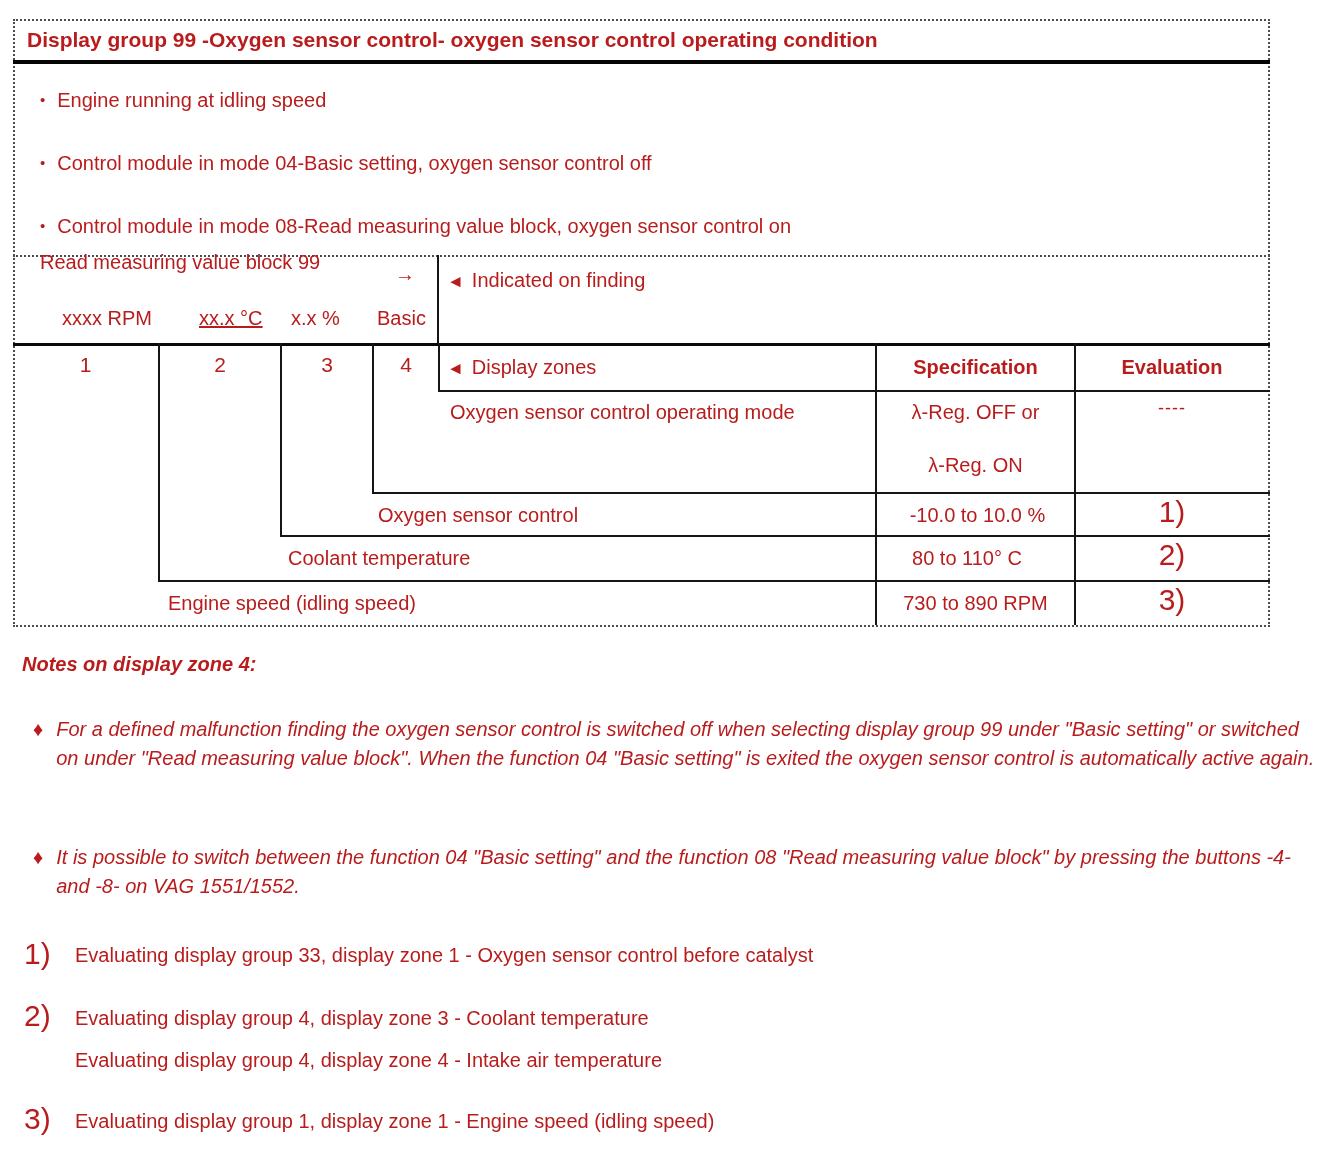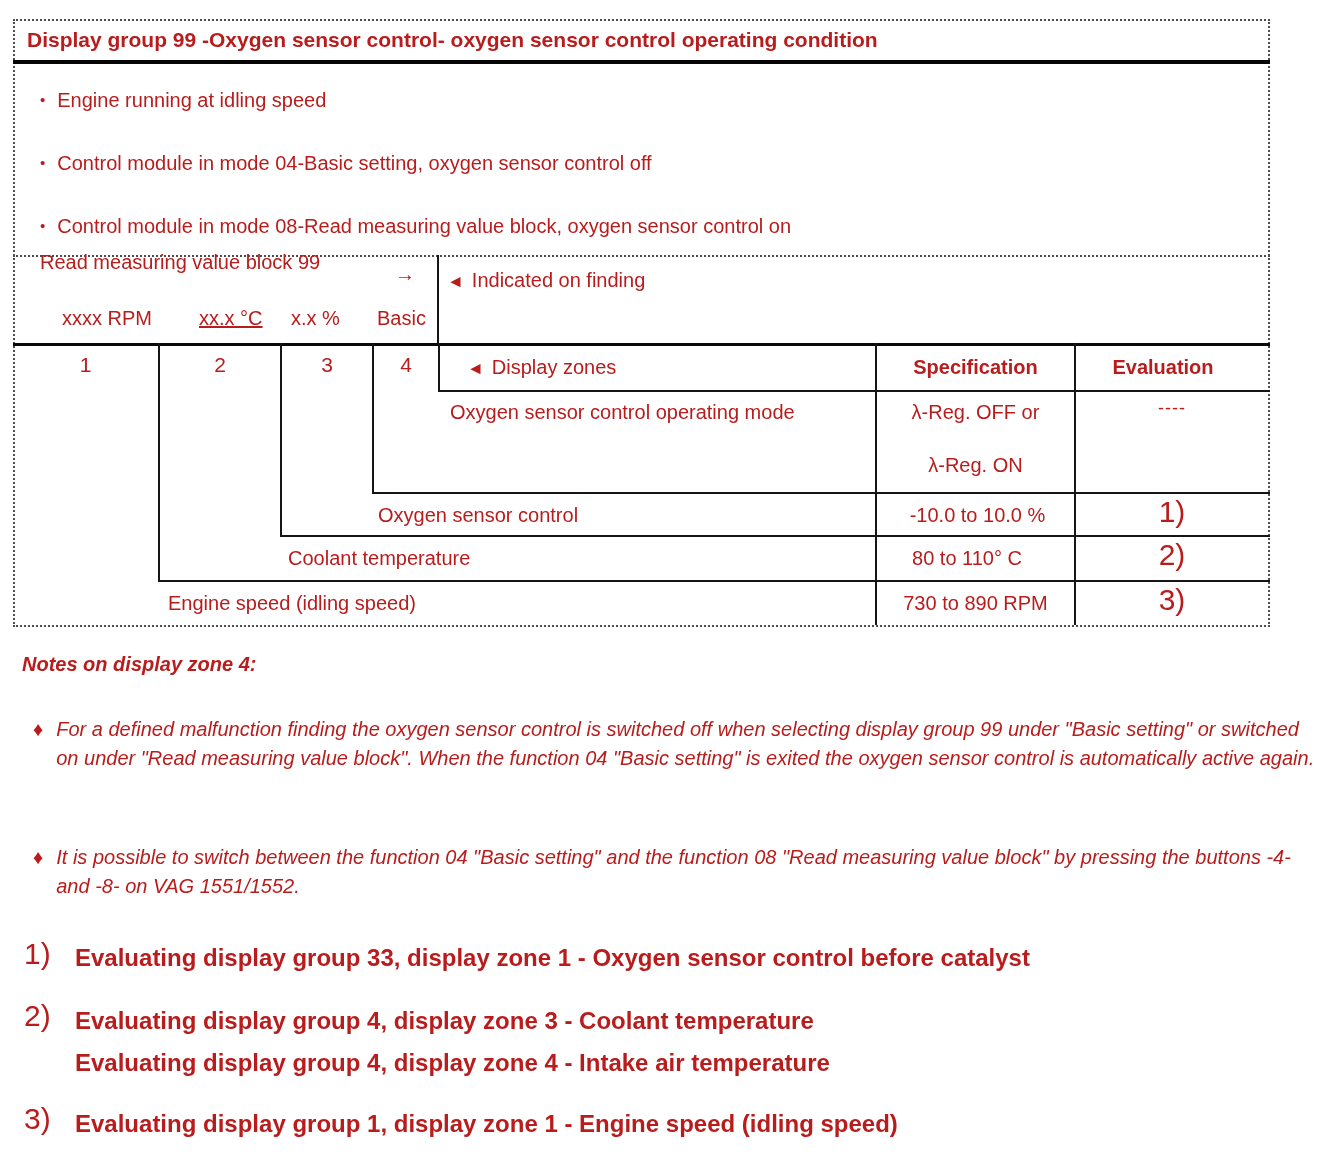--- a/index.html
+++ b/index.html
@@ -18,21 +18,21 @@
          border:2px dotted #4d4d4d;box-sizing:border-box;background:#fff;}
   .titlebar-sep{position:absolute;left:13px;top:60px;width:1257px;height:4px;background:#050505;}
   .h343{position:absolute;left:13px;top:343px;width:1257px;height:3px;background:#0a0a0a;}
   .bullet-row{position:absolute;display:flex;gap:12px;font-size:20px;line-height:24px;}
   .bullet-dot{font-size:15px;line-height:24px;}
   .pointer{font-size:17px;margin-right:8px;}
   .bignum{font-size:30px;line-height:32px;font-weight:400;white-space:nowrap;}
   .note{position:absolute;display:flex;gap:13px;font-style:italic;
         font-size:20px;line-height:28.5px;}
   .note .txt{width:1258px;white-space:normal;}
-  .fn-text{font-size:24px;font-weight:bold;white-space:nowrap;}
+  .fn-text{font-size:20px;font-weight:normal;white-space:nowrap;}
   .lam{white-space:nowrap;}
 </style>
 </head>
 <body>
 
 <div class="page">
 
   <div class="outer"></div>
 
   <div class="abs t20 bold" style="left:27px;top:28px;font-size:21px;">Display group 99 -Oxygen sensor control- oxygen sensor control operating condition</div>
@@ -66,25 +66,25 @@
     <span class="pointer">◄</span><span>Indicated on finding</span>
   </div>
 
   <div class="h343"></div>
 
   <div class="abs t20 center" style="left:13px;top:353px;width:145px;font-size:21px;">1</div>
   <div class="abs t20 center" style="left:160px;top:353px;width:120px;font-size:21px;">2</div>
   <div class="abs t20 center" style="left:282px;top:353px;width:90px;font-size:21px;">3</div>
   <div class="abs t20 center" style="left:374px;top:353px;width:64px;font-size:21px;">4</div>
 
-  <div class="abs t20" style="left:447px;top:355px;margin-left:20px;">
+  <div class="abs t20" style="left:447px;top:355px;">
     <span class="pointer">◄</span><span>Display zones</span>
   </div>
   <div class="abs t20 bold center" style="left:877px;top:355px;width:197px;">Specification</div>
-  <div class="abs t20 bold center" style="left:1048px;top:355px;width:192px;padding-left:19px;">Evaluation</div>
+  <div class="abs t20 bold center" style="left:1076px;top:355px;width:192px;">Evaluation</div>
 
   <div class="vline" style="left:158px;top:343px;height:239px;"></div>
   <div class="vline" style="left:280px;top:343px;height:194px;"></div>
   <div class="vline" style="left:372px;top:343px;height:151px;"></div>
   <div class="vline" style="left:438px;top:343px;height:49px;"></div>
   <div class="vline" style="left:875px;top:343px;height:282px;"></div>
   <div class="vline" style="left:1074px;top:343px;height:282px;"></div>
 
   <div class="hline" style="left:438px;top:390px;width:832px;"></div>
   <div class="hline" style="left:372px;top:492px;width:898px;"></div>

